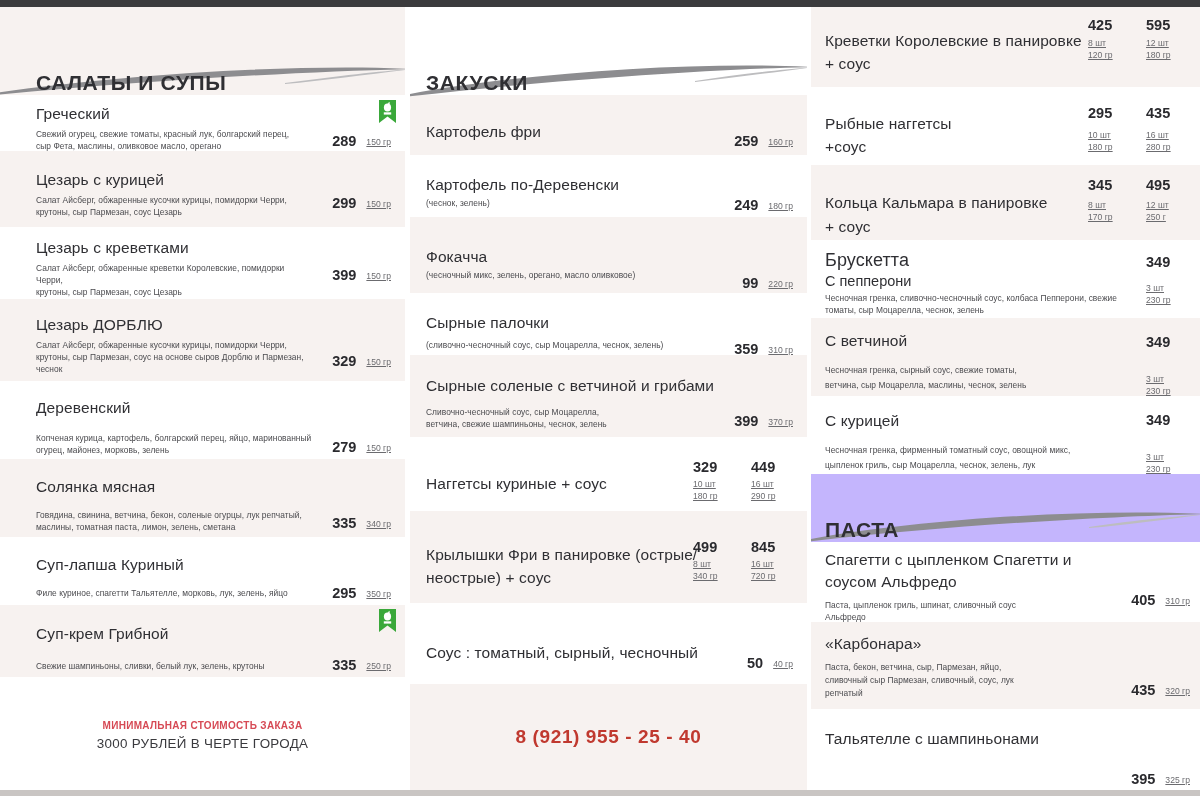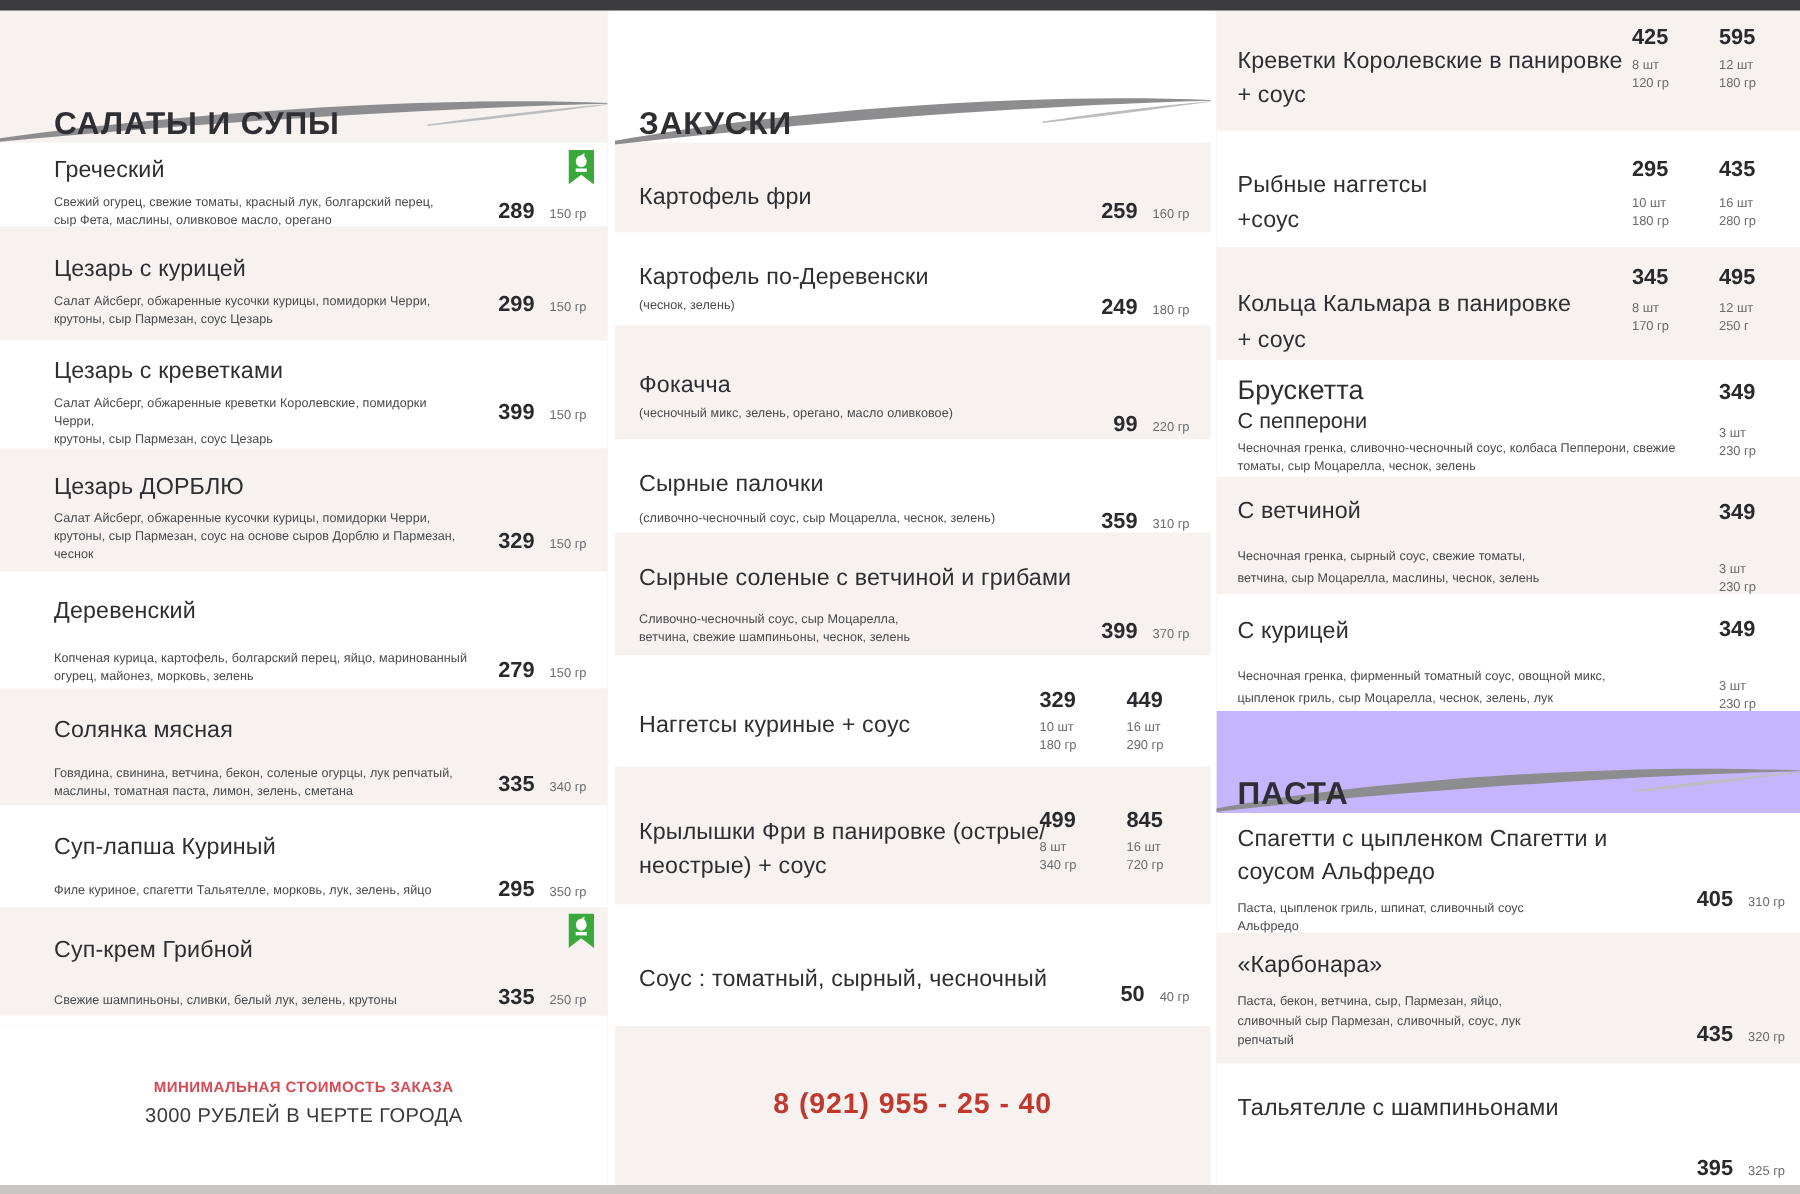--- a/index.html
+++ b/index.html
@@ -102,20 +102,21 @@
     margin-top:5px;
   }
   .item-desc.tight{margin-top:2px;}
   .price{
     font-size:14.5px;font-weight:bold;color:#2a2a2e;
     text-align:right;white-space:nowrap;
   }
   .weight{
     font-size:8.6px;color:#6b6b6f;white-space:nowrap;text-align:left;
     line-height:1.45;
+    text-decoration:underline;
   }
   .price-col{
     display:flex;flex-direction:column;align-items:flex-start;
     min-width:42px;
   }
   .price-col .price{text-align:left;}
   .pw-pair{display:flex;gap:10px;align-items:flex-start;}
 
   
   .dual{display:flex;gap:14px;}
@@ -356,21 +357,21 @@
           <div class="item-desc tight">(чесночный микс, зелень, орегано, масло оливковое)</div>
         </div>
         <div class="row-right" style="padding:38px 14px 0 0;">
           <div class="pw-pair">
             <div class="price" style="min-width:30px;">99</div>
             <div class="weight" style="padding-top:3px;">220 гр</div>
           </div>
         </div>
       </div>
 
-      <div class="row plain" style="height:62px;padding:16px 0 0 16px;align-items:center;">
+      <div class="row plain" style="height:62px;padding:16px 0 0 16px;">
         <div class="row-body">
           <div class="item-name">Сырные палочки</div>
           <div class="item-desc tight" style="margin-top:7px;">(сливочно-чесночный соус, сыр Моцарелла, чеснок, зелень)</div>
         </div>
         <div class="row-right" style="padding:32px 14px 0 0;">
           <div class="pw-pair">
             <div class="price" style="min-width:30px;">359</div>
             <div class="weight" style="padding-top:3px;">310 гр</div>
           </div>
         </div>

